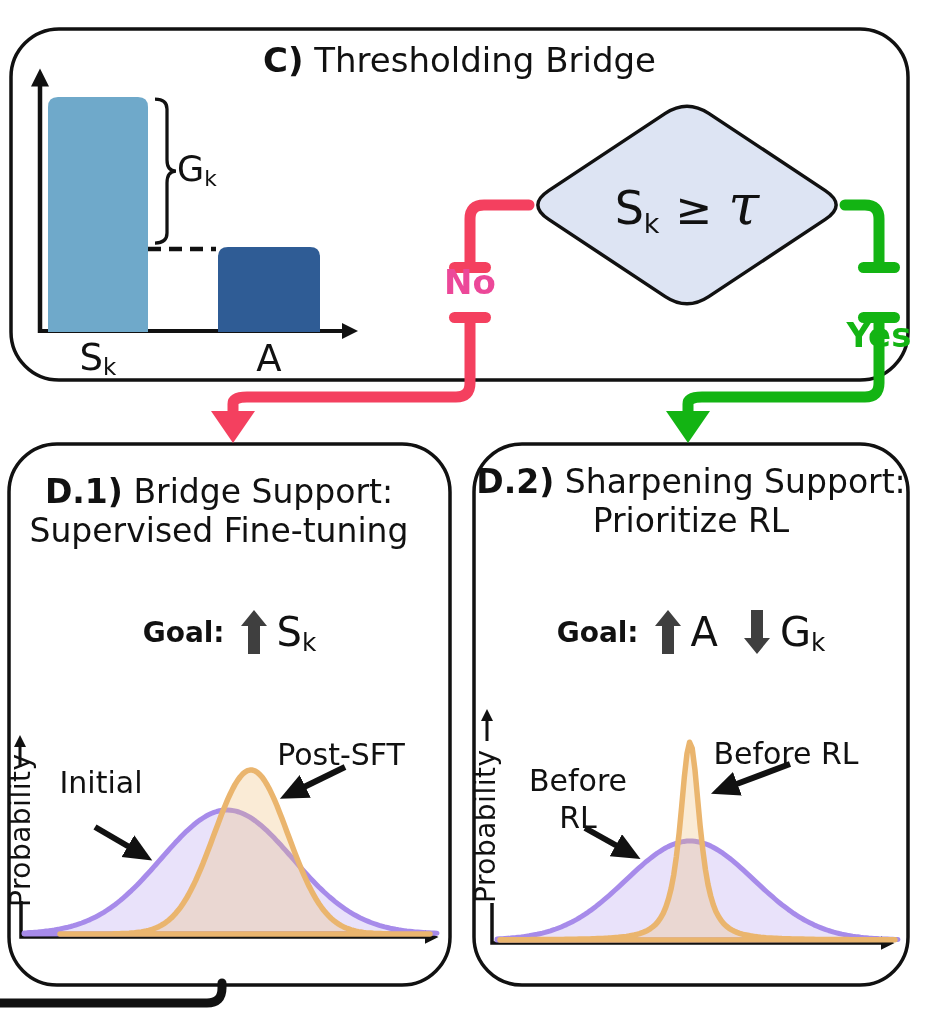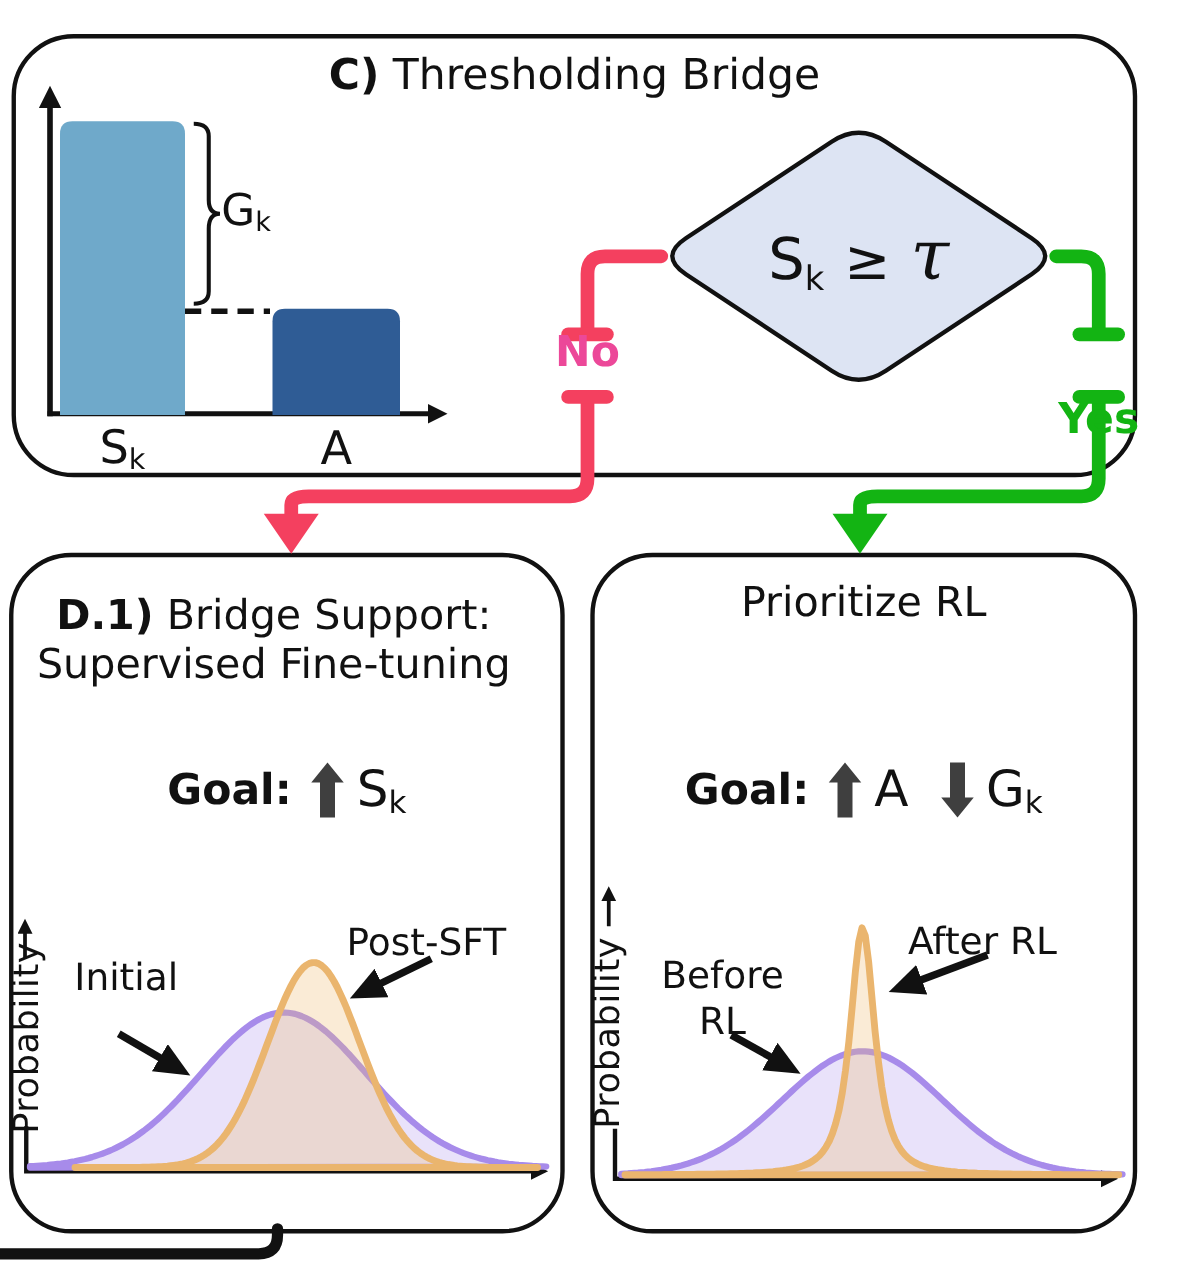--- a/index.html
+++ b/index.html
@@ -8,21 +8,21 @@
   .layer{position:absolute;left:0;top:0;}
   .txt{position:absolute;color:#111;white-space:nowrap;}
   .center{text-align:center;}
   .b{font-weight:700;}
   .panel{fill:#ffffff;stroke:#111;stroke-width:3.5px;}
   .branch{fill:none;stroke-width:11px;stroke-linecap:round;stroke-linejoin:round;}
   .ink{stroke:#111;fill:none;}
   .title-c{font-size:34px;}
   .title-d{font-size:33px;line-height:39px;}
   .goal-row{position:absolute;display:flex;align-items:center;justify-content:center;gap:9px;height:52px;}
-  .goal-word{font-size:34px;font-weight:700;margin-right:6px;}
+  .goal-word{font-size:28px;font-weight:700;margin-right:6px;}
   .goal-sym{font-size:40px;display:flex;align-items:baseline;}
   .branch-label{font-size:34px;font-weight:700;}
   .vlabel{position:absolute;writing-mode:vertical-rl;transform:rotate(180deg);
           text-align:center;font-size:28px;letter-spacing:0.5px;}
   .ann{font-size:30px;line-height:34px;}
   .diamond-text{position:absolute;display:flex;align-items:baseline;justify-content:center;}
   .dt-base{font-size:46px;}
   .dt-sub{font-size:27px;transform:translateY(9px);display:inline-block;}
   .dt-op{font-size:44px;margin:0 16px;}
   .dt-tau{font-family:"DejaVu Serif","Liberation Serif",serif;font-style:italic;font-size:56px;}
@@ -123,20 +123,22 @@
   <div class="txt branch-label center text-no" style="left: 425px; top: 262px; width: 90px; color: #ec4899;">No</div>
   <div class="txt branch-label center text-yes" style="left: 834px; top: 274px; width: 90px; color: rgb(19, 180, 19); margin-top: 41px;">Yes</div>
 
   <div class="txt title-d center" style="left:9px;top:462px;width:420px;white-space:normal;margin-top:10px;">
     <div><span class="b">D.1)</span>
       <span>Bridge Support:</span></div>
     <div>Supervised Fine-tuning</div>
   </div>
 
   <div class="txt title-d center" style="left:474px;top:462px;width:434px;white-space:normal;">
+    <div><span class="b">D.2)</span>
+      <span>Sharpening Support:</span></div>
     <div>Prioritize RL</div>
   </div>
 
   <div class="goal-row" style="left:9px;top:606px;width:441px;">
     <span class="goal-word">Goal:</span>
     <svg width="28" height="46" viewBox="0 0 28 46">
       <path d="M14,1 L27,17 H20 V45 H8 V17 H1 Z" fill="#3f3f3f"></path>
     </svg>
     <span class="goal-sym">
       <span>S</span>
@@ -167,15 +169,15 @@
 
   <div class="txt ann center" style="left:26px;top:766px;width:150px;white-space:normal;">
     <div>Initial</div>
   </div>
   <div class="txt ann center" style="left:251px;top:738px;width:180px;">Post-SFT</div>
 
   <div class="txt ann center" style="left:503px;top:762px;width:150px;white-space:normal;line-height:37px;">
     <div>Before</div>
     <div>RL</div>
   </div>
-  <div class="txt ann center" style="left:706px;top:737px;width:160px;">After RL</div>
+  <div class="txt ann center" style="left:706px;top:737px;width:160px;">Before RL</div>
 
 </div>
 
 </body></html>

